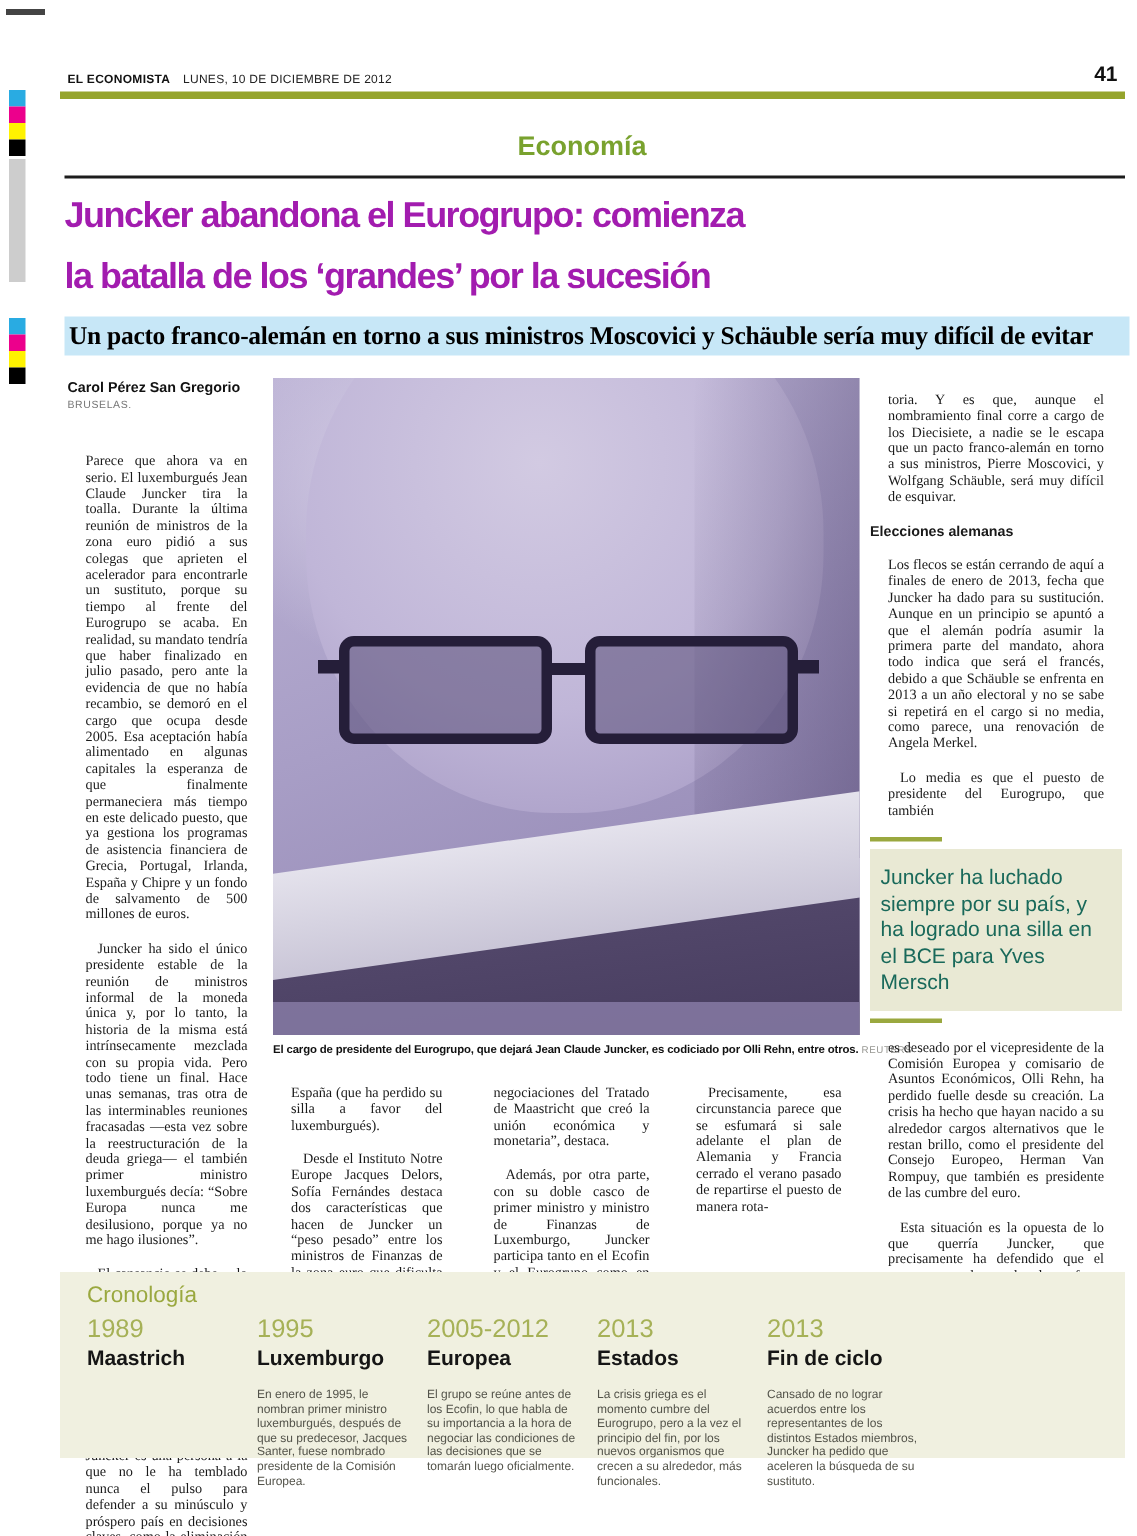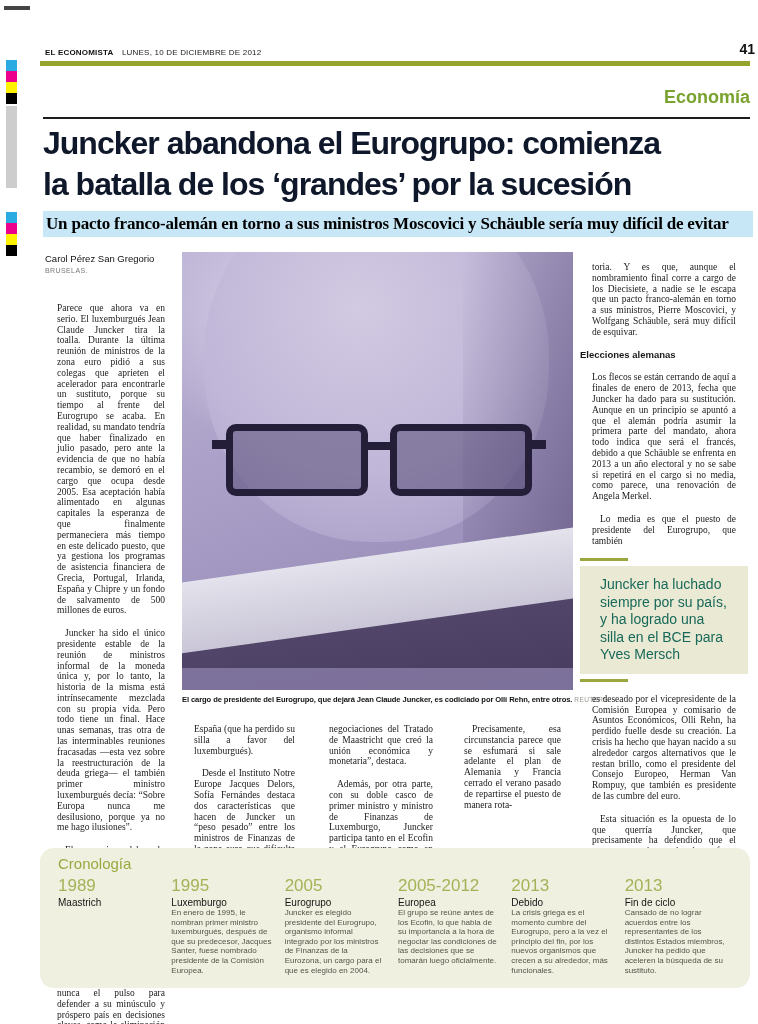--- a/index.html
+++ b/index.html
@@ -9,43 +9,43 @@
 
   
   .pm-sq{width:11px;height:11px;}
   .pm-graybar{width:11px;height:82px;background:#cdcdcd;}
   .pm-topdash{width:26px;height:4px;background:#444;}
 
   
   .hdr-left{left:45px;top:48px;font-size:8px;letter-spacing:.2px;color:#111;}
   .hdr-paper{font-weight:bold;}
   .hdr-date{font-weight:normal;margin-left:6px;color:#222;}
-  .hdr-page{left:55px;top:41px;width:700px;text-align:right;font-size:14px;font-weight:bold;}
+  .hdr-page{left:45px;top:41px;width:700px;text-align:right;font-size:14px;font-weight:bold;}
   .hdr-rule{left:40px;top:61px;width:710px;height:5px;}
-  .section{left:345px;top:87px;width:405px;text-align:right;font-size:18px;font-weight:bold;}
+  .section{left:345px;top:87px;width:405px;font-size:18px;font-weight:bold;}
 
   .hairline{left:43px;top:117px;width:707px;height:2px;background:#1c1c1c;}
 
-  .headline{left:43px;top:123px;width:712px;font-size:32px;line-height:41px;
-            font-weight:800;letter-spacing:-1px;color:#0f172a;}
+  .headline{left:43px;top:123px;width:712px;font-size:24px;line-height:41px;
+            font-weight:800;letter-spacing:-1px;color:#a21caf;}
   .headline span{display:block;}
 
   .subhead-band{left:43px;top:211px;width:710px;height:26px;background:#c7e7f7;}
   .subhead{font-family:"Liberation Serif",serif;font-size:17px;font-weight:600;
            line-height:26px;letter-spacing:-.2px;padding-left:3px;color:#000;white-space:nowrap;}
 
   
   .bodycol{font-family:"Liberation Serif",serif;font-size:9.5px;line-height:10.8px;
            text-align:justify;color:#1a1a1a;}
   .bodycol p{margin:12px;}
   .bodycol p.ind{text-indent:8px;}
   .crosshead{font-family:"Liberation Sans",sans-serif;font-weight:bold;font-size:9.5px;
              margin:3px 0 1px 0;text-align:left;}
   .byline{left:45px;top:253px;width:132px;font-size:9.5px;}
-  .byline .author{font-weight:normal;}
+  .byline .author{font-weight:bold;}
   .byline .loc{font-size:7px;color:#777;letter-spacing:.4px;}
 
   .col1{left:45px;top:291px;width:132px;}
   .col2{left:182px;top:712px;width:125px;}
   .col3{left:317px;top:712px;width:128px;}
   .col4{left:452px;top:712px;width:121px;}
   .colR{left:580px;top:250px;width:168px;}
 
   
   .photo{left:182px;top:252px;width:391px;height:438px;overflow:hidden;
@@ -69,29 +69,29 @@
            background:linear-gradient(#514669,#3c3254);transform:rotate(-8deg);}
   .ph-strip{position:absolute;left:0;bottom:0;width:100%;height:22px;background:#867aa4;opacity:.85;}
 
   .caption{left:182px;top:695px;width:470px;font-size:7.6px;font-weight:bold;
            letter-spacing:-.1px;white-space:nowrap;color:#111;}
   .credit{font-size:6.5px;font-weight:normal;color:#979792;letter-spacing:.4px;}
 
   
   .pq-rule{width:48px;height:3px;margin:5px 0;}
   .pull-quote{background:#e9e9d4;color:#19695a;font-size:14px;line-height:17.5px;
-              padding:10px 20px;font-family:"Liberation Sans",sans-serif;text-align:left;}
-
-  
-  .timeline{left:40px;top:848px;width:710px;height:140px;background:#f0f0e0;
-            box-sizing:border-box;padding:7px 25px 0 18px;border-radius:14px;}
+              padding:10px 7px;font-family:"Liberation Sans",sans-serif;text-align:left;}
+
+  
+  .timeline{left:40px;top:848px;width:710px;height:124px;background:#f0f0e0;
+            box-sizing:border-box;padding:7px 25px 0 18px;}
   .tl-title{font-size:15px;font-weight:400;margin-bottom:5px;}
   .tl-grid{display:grid;grid-template-columns:repeat(6,1fr);column-gap:13px;}
   .tl-year{font-size:17px;line-height:18px;margin-bottom:2px;font-weight:400;}
-  .tl-etitle{font-size:10px;font-weight:normal;color:#151515;margin-bottom:0;}
+  .tl-etitle{font-size:14px;font-weight:bold;color:#151515;margin-bottom:12px;}
   .tl-etext{font-size:8px;line-height:9.6px;color:#53534a;text-align:left;}
 </style>
 </head>
 <body>
 
 <div class="page">
 
   <div class="abs pm-topdash" style="left:4px;top:6px;"></div>
   <div class="abs" style="left:6px;top:60px;">
     <div class="pm-sq" style="background:#29abe2;"></div>
@@ -186,32 +186,27 @@
       <div>
         <div class="tl-year" style="color:#a6b157;">1989</div>
         <div class="tl-etitle">Maastrich</div>
       </div>
       <div>
         <div class="tl-year" style="color:#a6b157;">1995</div>
         <div class="tl-etitle">Luxemburgo</div>
         <div class="tl-etext">En enero de 1995, le nombran primer ministro luxemburgués, después de que su predecesor, Jacques Santer, fuese nombrado presidente de la Comisión Europea.</div>
       </div>
       <div>
-        <div class="tl-year" style="color:#a6b157;">2005</div>
-        <div class="tl-etitle">Eurogrupo</div>
-        <div class="tl-etext">Juncker es elegido presidente del Eurogrupo, organismo informal integrado por los ministros de Finanzas de la Eurozona, un cargo para el que es elegido en 2004.</div>
-      </div>
-      <div>
         <div class="tl-year" style="color:#a6b157;">2005-2012</div>
         <div class="tl-etitle">Europea</div>
         <div class="tl-etext">El grupo se reúne antes de los Ecofin, lo que habla de su importancia a la hora de negociar las condiciones de las decisiones que se tomarán luego oficialmente.</div>
       </div>
       <div>
         <div class="tl-year" style="color:#a6b157;">2013</div>
-        <div class="tl-etitle">Debido</div>
+        <div class="tl-etitle">Estados</div>
         <div class="tl-etext">La crisis griega es el momento cumbre del Eurogrupo, pero a la vez el principio del fin, por los nuevos organismos que crecen a su alrededor, más funcionales.</div>
       </div>
       <div>
         <div class="tl-year" style="color:#a6b157;">2013</div>
         <div class="tl-etitle">Fin de ciclo</div>
         <div class="tl-etext">Cansado de no lograr acuerdos entre los representantes de los distintos Estados miembros, Juncker ha pedido que aceleren la búsqueda de su sustituto.</div>
       </div>
     </div>
   </div>
 

